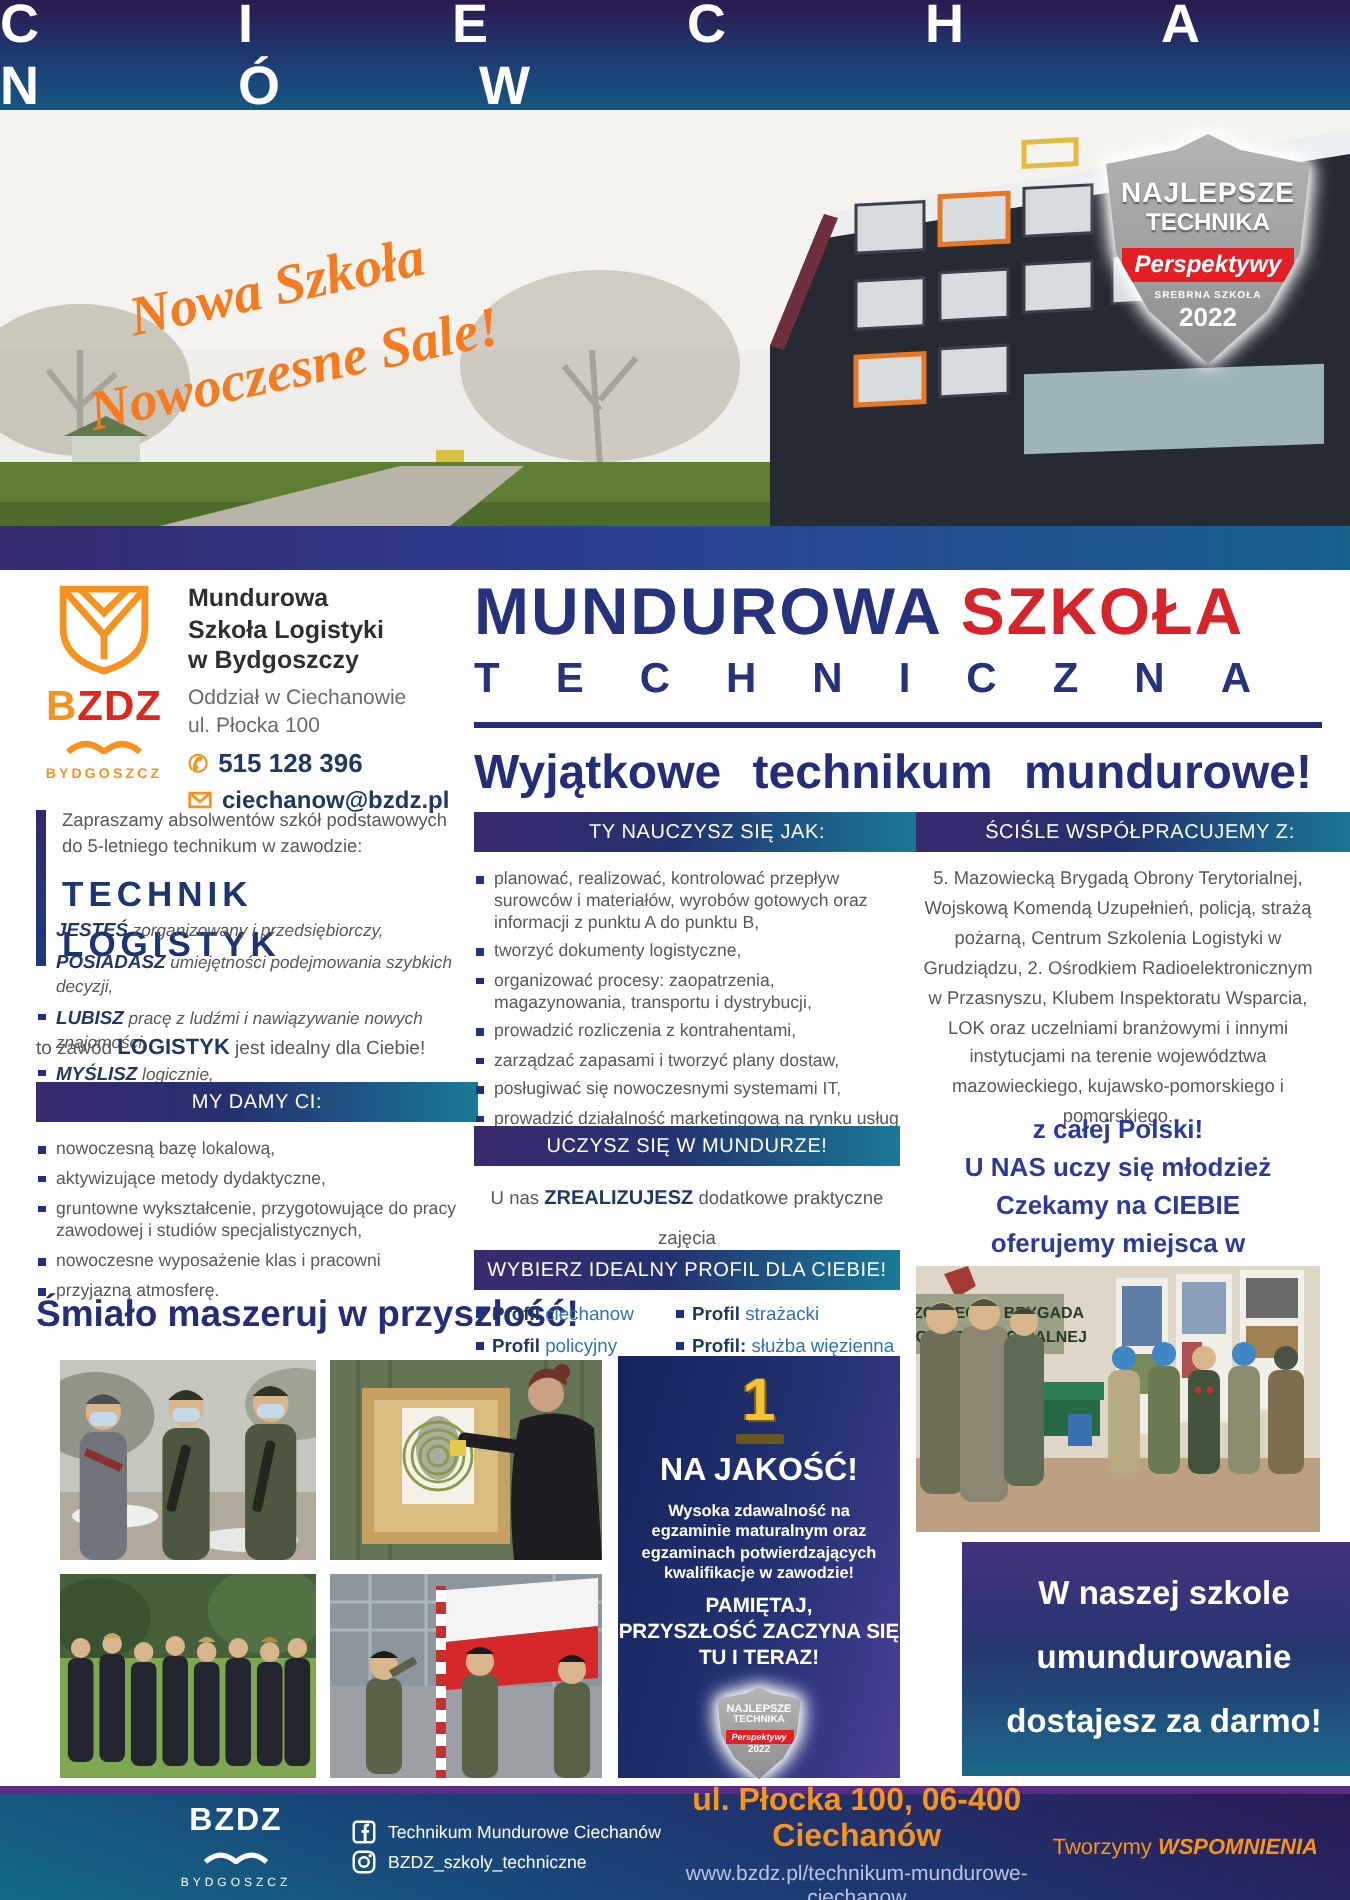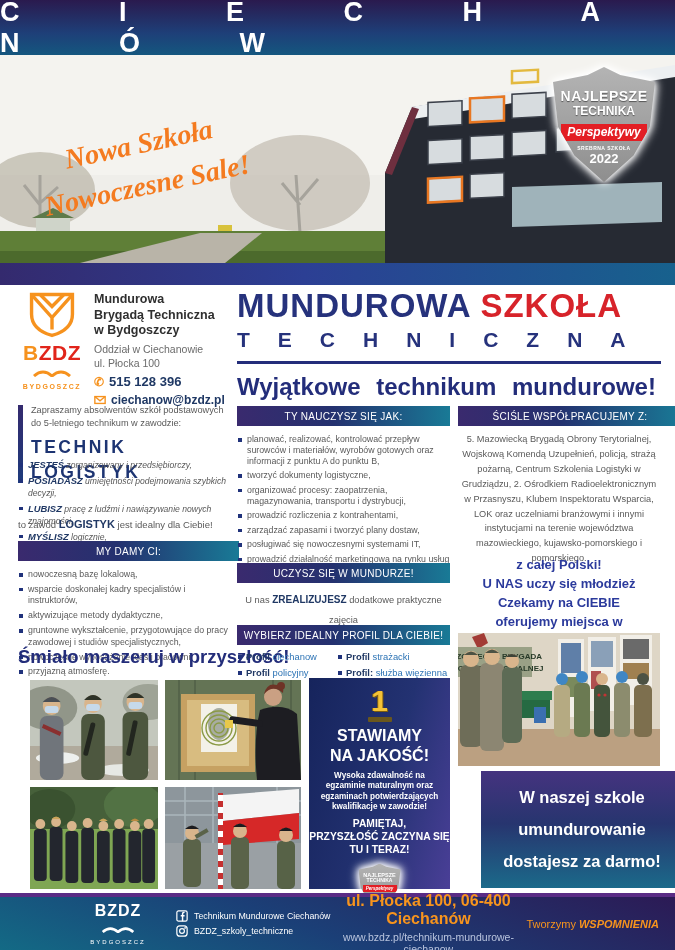--- a/index.html
+++ b/index.html
@@ -88,21 +88,21 @@
 
   
   .title-block{left:237px;top:289px;width:424px;}
   .title-l1{font-size:33px;font-weight:bold;letter-spacing:1px;line-height:1;}
   .title-l1 .w1{color:#26327c;} .title-l1 .w2{color:#d7232a;}
   .title-l2{font-size:21px;font-weight:bold;color:#26327c;letter-spacing:28px;margin-top:7px;line-height:1;white-space:nowrap;}
   .title-rule{margin-top:11px;height:3px;background:#232d7a;}
   .subtitle{margin-top:9px;font-size:24px;font-weight:bold;color:#232d7a;word-spacing:9px;}
 
   
-  .learn-bar{left:237px;top:406px;width:213px;}
+  .learn-bar{left:237px;top:406px;width:213px;padding-left:10px;}
   .learn-list{left:237px;top:434px;width:213px;font-size:8.8px;line-height:1.25;}
   .learn-list li{margin-bottom:2.6px;}
   .uniform-bar{left:237px;top:563px;width:213px;}
   .uniform-text{left:237px;top:589px;width:213px;text-align:center;font-size:9.3px;line-height:2.1;}
   .uniform-text .kw{color:#203864;font-weight:bold;font-size:10px;}
   .profile-bar{left:237px;top:625px;width:213px;}
   .profiles{left:237px;top:651px;width:216px;display:grid;grid-template-columns:100px 116px;row-gap:5px;font-size:9.4px;}
   .profiles .p{position:relative;padding-left:9px;color:#203864;font-weight:bold;}
   .profiles .p::before{content:"";position:absolute;left:1px;top:4px;width:3.5px;height:3.5px;background:#20327b;}
   .profiles .t{color:#2e74b5;font-weight:normal;}
@@ -227,21 +227,21 @@
       </svg>
       <div class="bzdz-letters"><span class="b">B</span><span class="zdz">ZDZ</span></div>
       <svg width="40" height="9" viewBox="0 0 40 9">
         <path d="M2 8 Q11 0 20 8 Q29 0 38 8" fill="none" stroke="#f6921e" stroke-width="3"></path>
       </svg>
       <div class="bzdz-city">BYDGOSZCZ</div>
     </div>
     <div class="school-text">
       <div class="school-name">
         <div>Mundurowa</div>
-        <div>Brygadą Techniczna</div>
+        <div>Szkoła Logistyki</div>
         <div>w Bydgoszczy</div>
       </div>
       <div class="school-branch">
         <div>Oddział w Ciechanowie</div>
         <div>ul. Płocka 100</div>
       </div>
       <div class="contact-row phone">
         <span class="oicon">✆</span>
         <span>515 128 396</span>
       </div>
@@ -272,21 +272,20 @@
     <span>to zawód</span>
     <span class="kw">LOGISTYK</span>
     <span>jest idealny dla Ciebie!</span>
   </div>
 
   <div class="abs bar offer-bar">
     <span>MY DAMY CI:</span>
   </div>
   <ul class="abs blt offers">
     <li>nowoczesną bazę lokalową,</li>
-    <li>wsparcie doskonałej kadry specjalistów i instruktorów,</li>
     <li>aktywizujące metody dydaktyczne,</li>
     <li>gruntowne wykształcenie, przygotowujące do pracy zawodowej i studiów specjalistycznych,</li>
     <li>nowoczesne wyposażenie klas i pracowni</li>
     <li>przyjazną atmosferę.</li>
   </ul>
 
   <div class="abs slogan">Śmiało maszeruj w przyszłość!</div>
 
   <div class="abs photo-grid">
     <svg viewBox="0 0 130 100" preserveAspectRatio="none">
@@ -437,21 +436,20 @@
     <div class="p"><span>Profil</span> <span class="t">ciechanow</span></div>
     <div class="p"><span>Profil</span> <span class="t">strażacki</span></div>
     <div class="p"><span>Profil</span> <span class="t">policyjny</span></div>
     <div class="p"><span>Profil:</span> <span class="t">służba więzienna</span></div>
   </div>
 
   <div class="abs quality">
     <div class="trophy">1</div>
     <div class="trophy-base"></div>
     <div class="q-title">
-      <div>STAWIAMY</div>
       <div>NA JAKOŚĆ!</div>
     </div>
     <div class="q-body">Wysoka zdawalność na egzaminie maturalnym oraz egzaminach potwierdzających kwalifikacje w zawodzie!</div>
     <div class="q-rem">
       <div>PAMIĘTAJ,</div>
       <div>PRZYSZŁOŚĆ ZACZYNA SIĘ</div>
       <div>TU I TERAZ!</div>
     </div>
     <div class="q-badge badge badge-sm">
       <div class="badge-shield">

